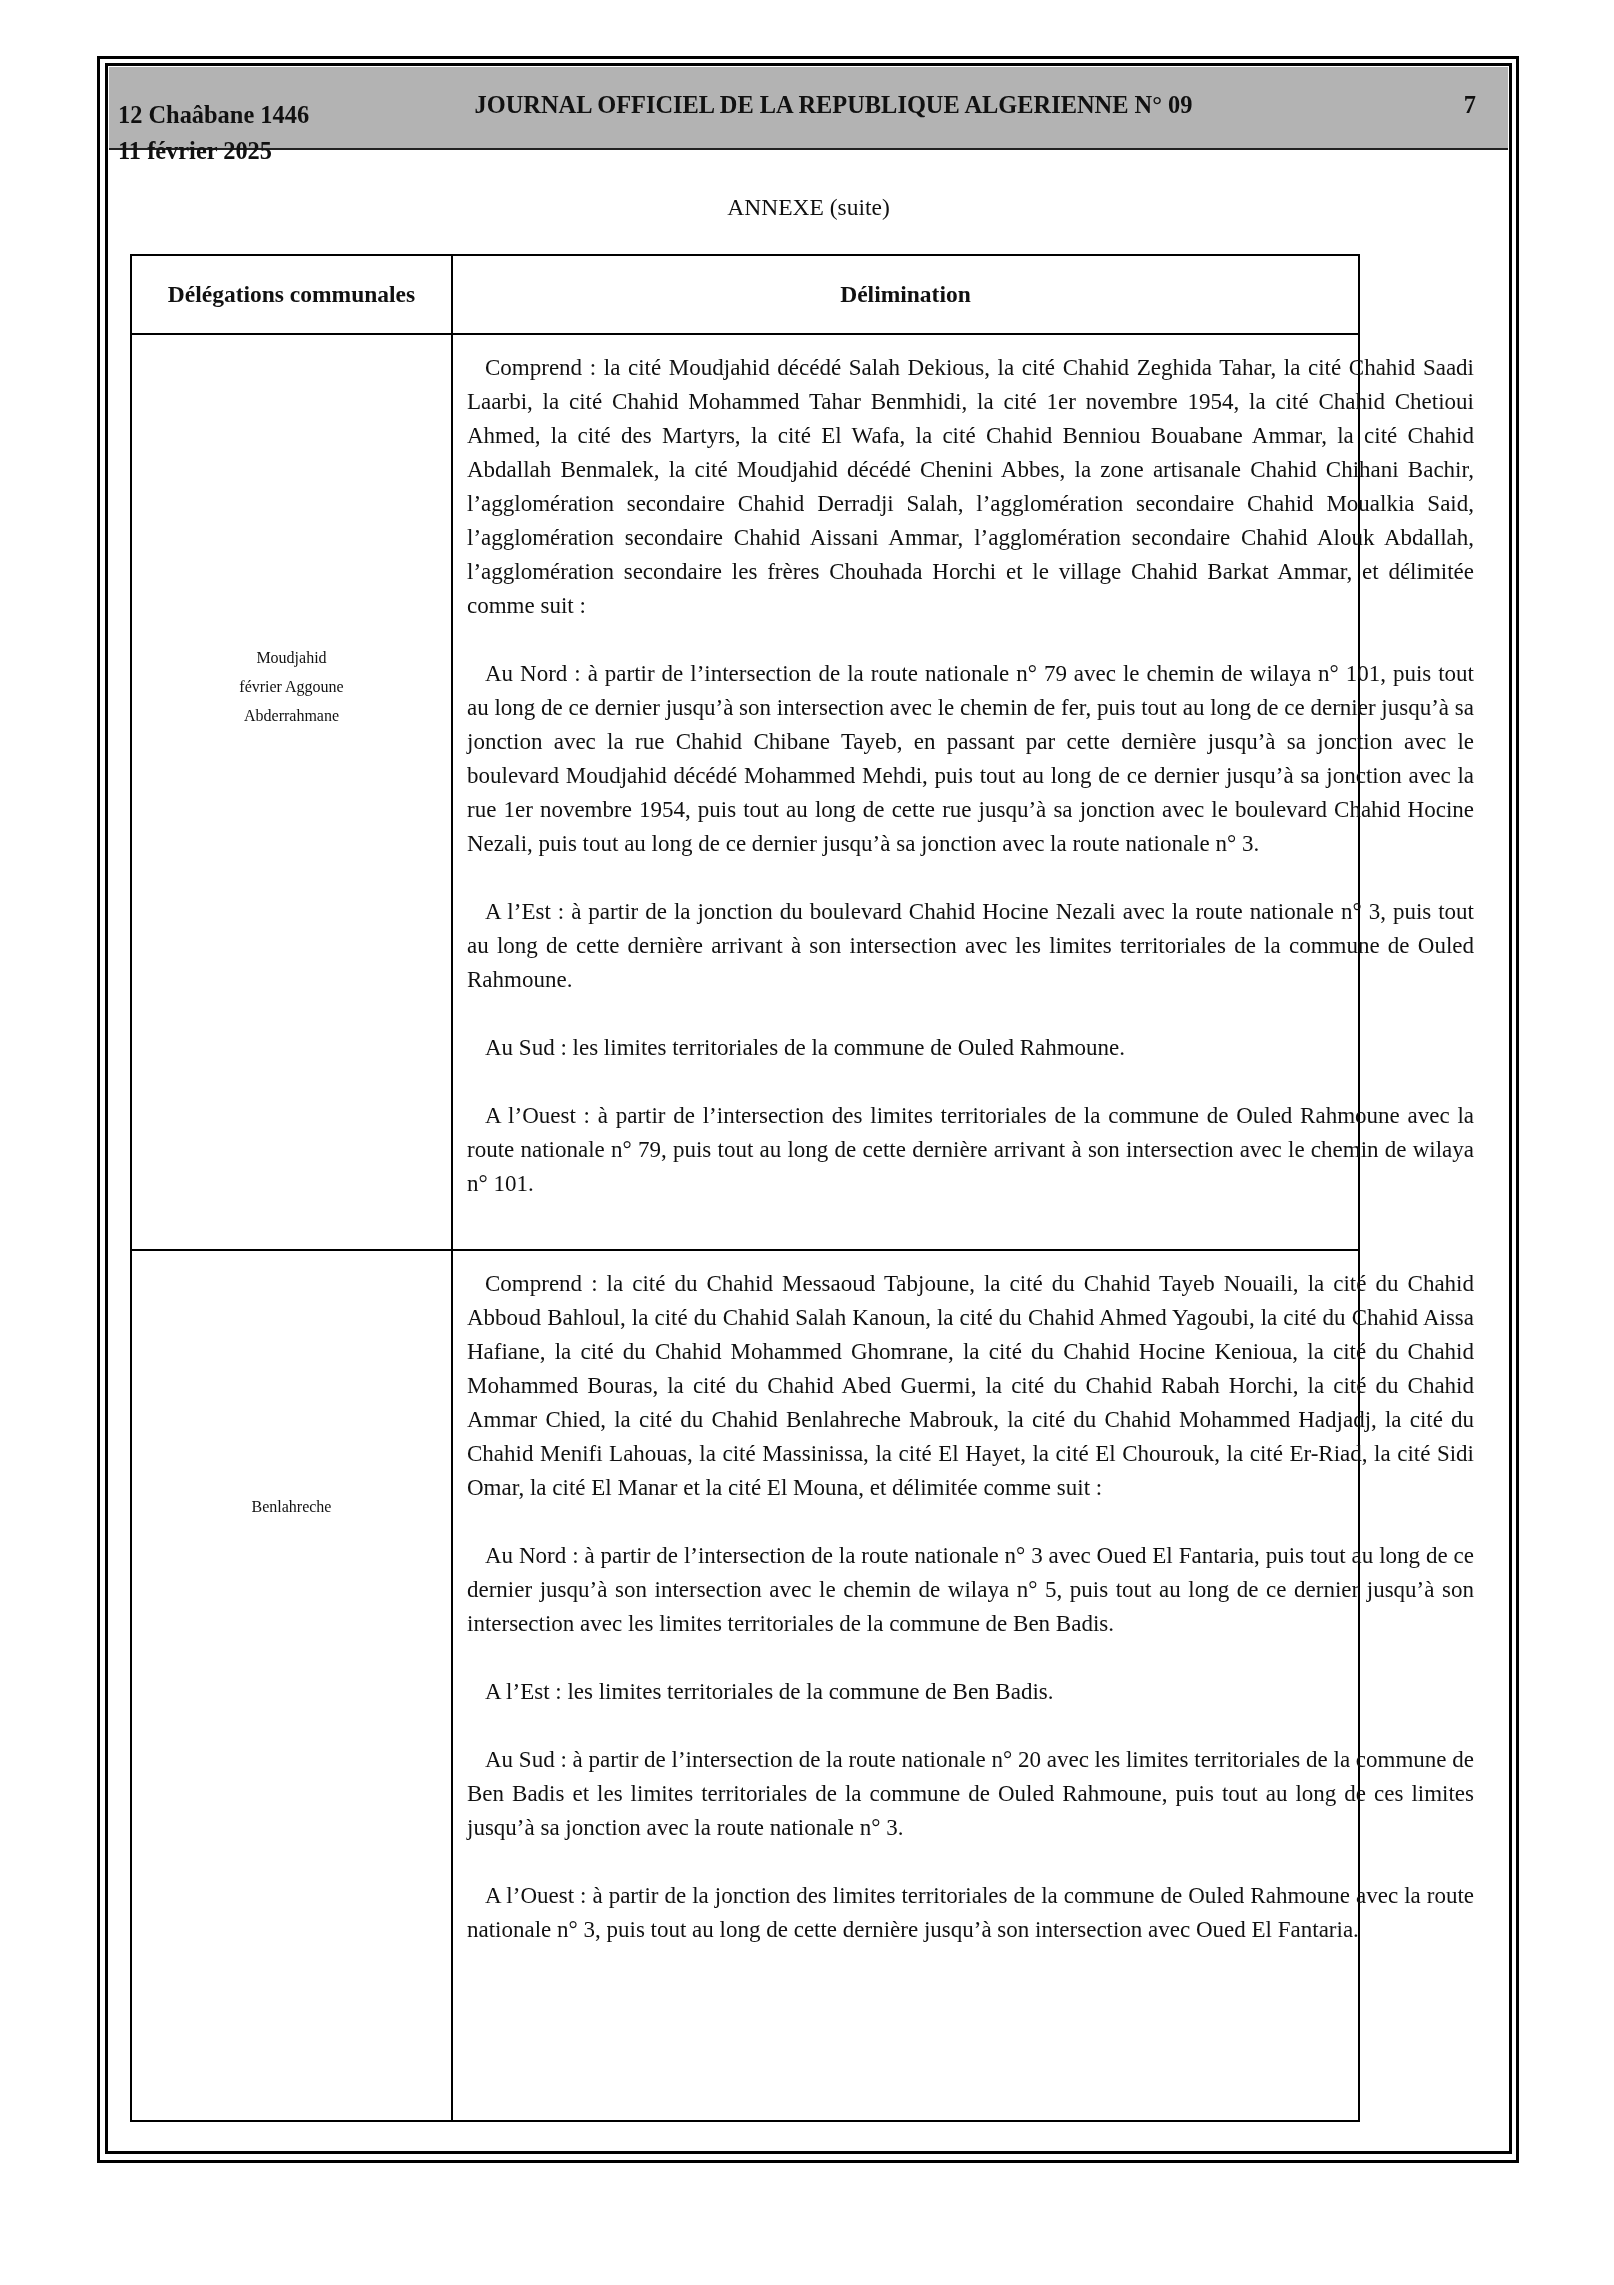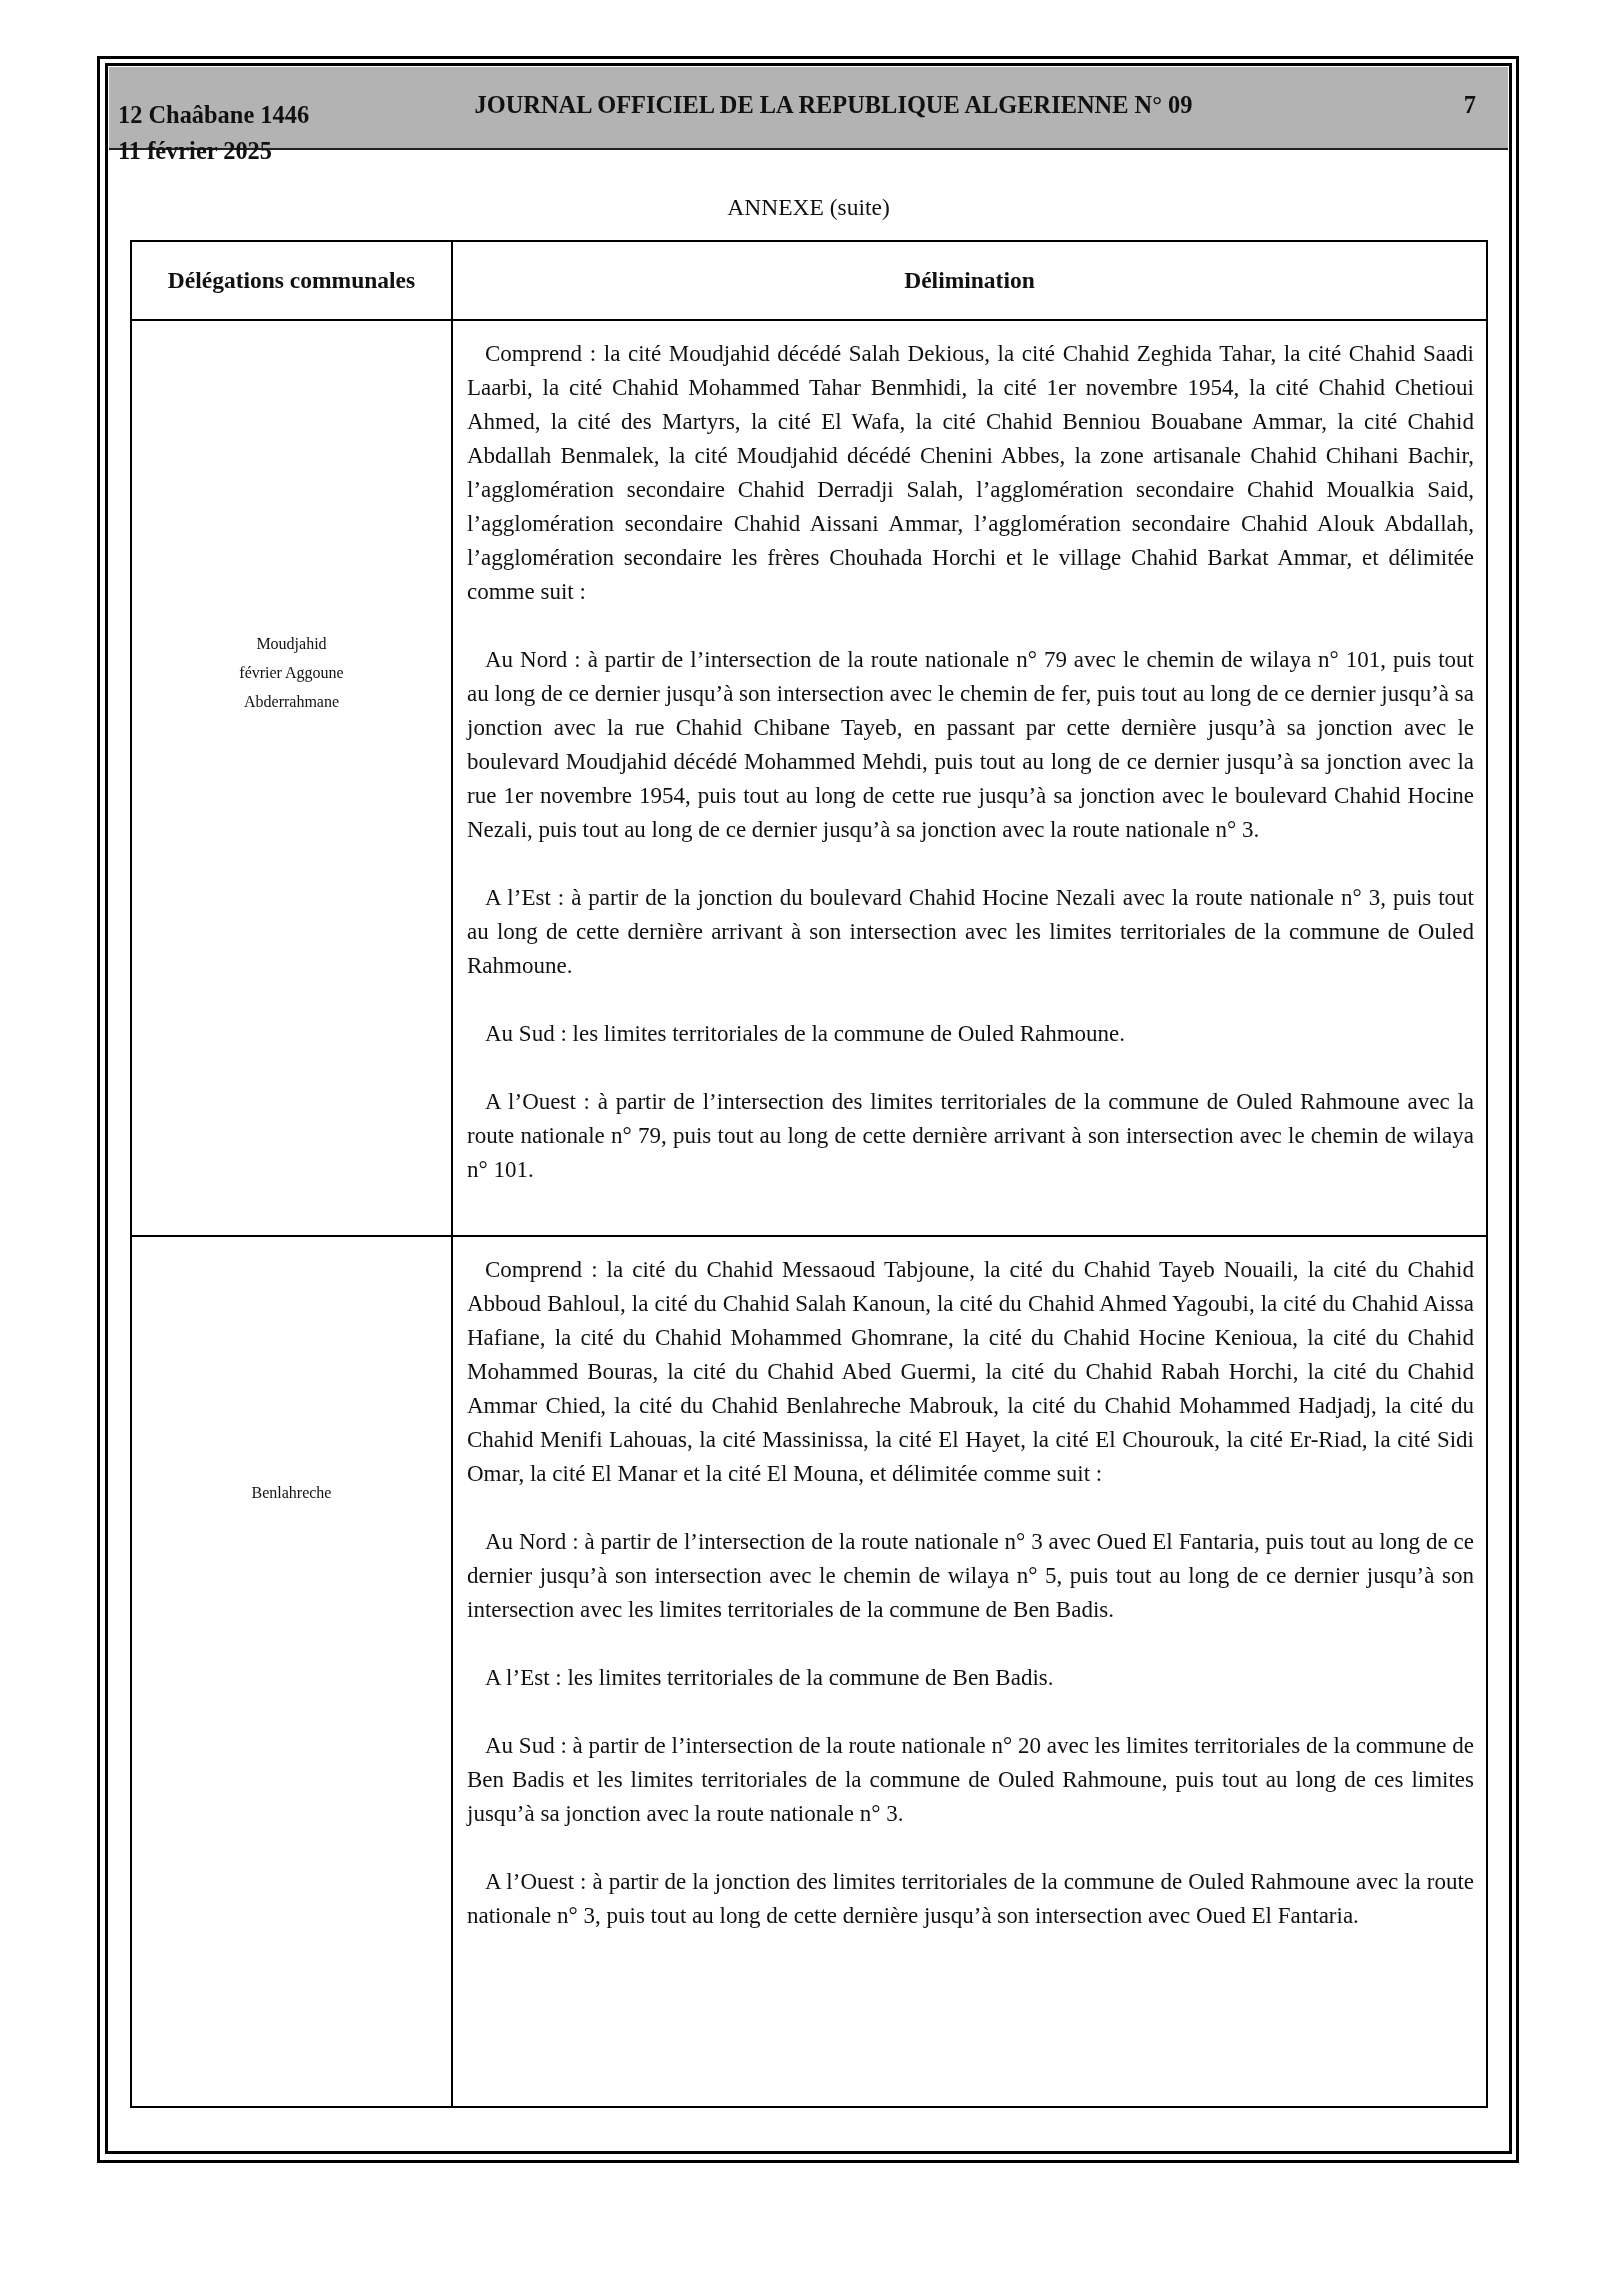--- a/index.html
+++ b/index.html
@@ -17,21 +17,21 @@
             background: #b3b3b3; border-bottom: 2.7px solid #222; box-sizing: border-box; }
   .hdr-date { position: absolute; left: 9px; top: 5.4px; font-weight: bold; font-size: 24.4px; line-height: 36px; margin-top: 25px; }
   .hdr-title { position: absolute; left: 0; right: 0; top: 20px; text-align: center;
                font-weight: bold; font-size: 24.4px; line-height: 36px; padding-left: 50px; }
   .hdr-page { position: absolute; right: 32px; top: 20px; font-weight: bold; font-size: 24.4px; line-height: 36px; }
 
   .annex-title { position: absolute; left: 109px; width: 1399px; top: 194px; text-align: center;
                  font-size: 23.5px; }
 
   
-  .table { position: absolute; left: 130px; top: 240px; width: 1358px; height: 1868px;
+  .table { position: absolute; left: 130px; top: 254px; width: 1230px; height: 1868px;
            border: 2.7px solid #000; box-sizing: border-box; }
   .col-divider { position: absolute; left: 319px; top: 0; bottom: 0; width: 0;
                  border-left: 2.3px solid #000; }
   .row-divider { position: absolute; left: 0; right: 0; height: 0; border-top: 2.3px solid #000; }
   .row-divider.h1 { top: 77px; }
   .row-divider.h2 { top: 993px; }
 
   .th { position: absolute; top: 0; height: 77px; display: flex; align-items: center; justify-content: center;
         font-weight: bold; font-size: 23.5px; }
   .th.left { left: 0; width: 319px; }

